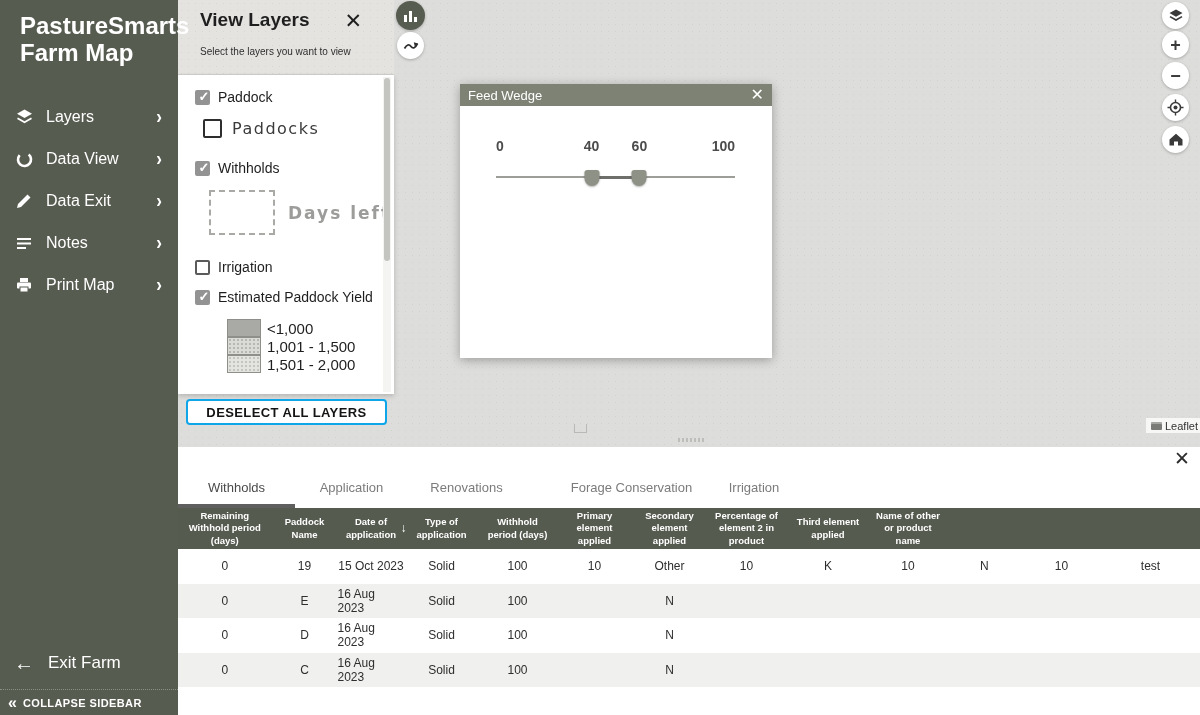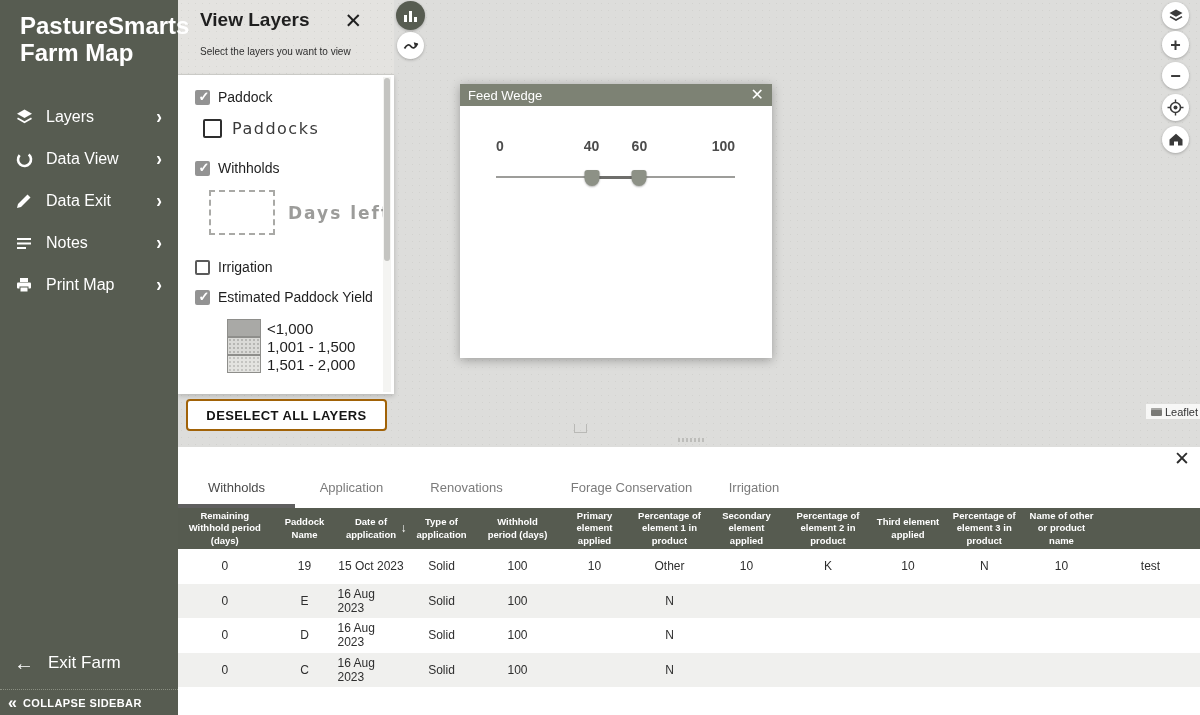--- a/index.html
+++ b/index.html
@@ -5,21 +5,21 @@
   * { margin:0; padding:0; box-sizing:border-box; }
   html,body { width:1200px; height:715px; overflow:hidden; }
   body { font-family:"Liberation Sans", sans-serif; }
   .stage { position:relative; width:1200px; height:715px; background:#dcdcda; overflow:hidden; }
 
   
   .map-area { position:absolute; left:178px; top:0; width:1022px; height:447px;
     background-color:#dddddb;
     background-image:radial-gradient(#d2d2cf 0.8px, transparent 0.9px);
     background-size:7px 7px; }
-  .leaflet-attribution { position:absolute; right:0; top:404px; height:15px;
+  .leaflet-attribution { position:absolute; right:0; top:418px; height:15px;
     background:rgba(255,255,255,0.75); display:flex; align-items:center; gap:3px;
     padding:0 2px 0 5px; font-size:11px; color:#333; }
   .leaflet-flag { width:11px; height:8px; background:#7a7a76; border-radius:1px;
     box-shadow:inset 0 2px 0 #ffffff55; }
   .panel-drag-handle { position:absolute; left:678px; top:438px; width:28px; height:4px;
     background-image:repeating-linear-gradient(90deg,#bdbdba 0 2px, transparent 2px 4px); }
   .map-object { position:absolute; left:396px; top:424px; width:13px; height:9px;
     border:1px solid #b9b9b6; border-top:none; background:transparent; }
 
   
@@ -69,22 +69,22 @@
     color:#9c9c9a; letter-spacing:2px; margin-left:13px; }
 
   .legend { margin:14px 0 0 32px; }
   .legend-row { display:flex; align-items:center; height:18px; }
   .swatch { width:34px; height:18px; border:1px solid #8e8e8b; margin-top:-1px; flex:0 0 auto; }
   .swatch-1 { background:#a9a9a6; }
   .swatch-2 { background-color:#dadad7; background-image:radial-gradient(#b6b6b3 1px, transparent 1.1px); background-size:4px 4px; }
   .swatch-3 { background-color:#e3e3e0; background-image:radial-gradient(#c4c4c1 1px, transparent 1.1px); background-size:4px 4px; }
   .legend-label { font-size:15px; color:#1e1e1e; margin-left:6px; }
 
-  .deselect-btn { position:absolute; left:186px; top:399px; width:201px; height:32px;
-    background:#fff; border:2px solid #a16207; border-radius:4px; z-index:12;
+  .deselect-btn { position:absolute; left:186px; top:399px; width:201px; height:26px;
+    background:#fff; border:2px solid #0ea5e9; border-radius:4px; z-index:12;
     font-size:13px; font-weight:bold; letter-spacing:0.4px; color:#141414;
     display:flex; align-items:center; justify-content:center; cursor:pointer;
     font-family:"Liberation Sans", sans-serif; }
 
   
   .chart-btn { position:absolute; border-radius:50%; display:flex; align-items:center; justify-content:center;
     cursor:pointer; box-shadow:0 1px 3px rgba(0,0,0,0.25); z-index:12; }
   .chart-btn.dark { left:396px; top:1px; width:29px; height:29px; background:#575c51; }
   .chart-btn.light { left:397px; top:32px; width:27px; height:27px; background:#fff; }
 
@@ -347,33 +347,27 @@
         <div class="th">
           <span>Type of application</span>
         </div>
         <div class="th">
           <span>Withhold period (days)</span>
         </div>
         <div class="th">
           <span>Primary element applied</span>
         </div>
         <div class="th">
-          <span>Percentage of element 1 in product</span>
-        </div>
-        <div class="th">
           <span>Secondary element applied</span>
         </div>
         <div class="th">
           <span>Percentage of element 2 in product</span>
         </div>
         <div class="th">
           <span>Third element applied</span>
-        </div>
-        <div class="th">
-          <span>Percentage of element 3 in product</span>
         </div>
         <div class="th">
           <span>Name of other or product name</span>
         </div>
       </div>
     <div>
         <div class="tr grid-13">
           <div class="td">0</div>
           <div class="td">19</div>
           <div class="td">15 Oct 2023</div>

